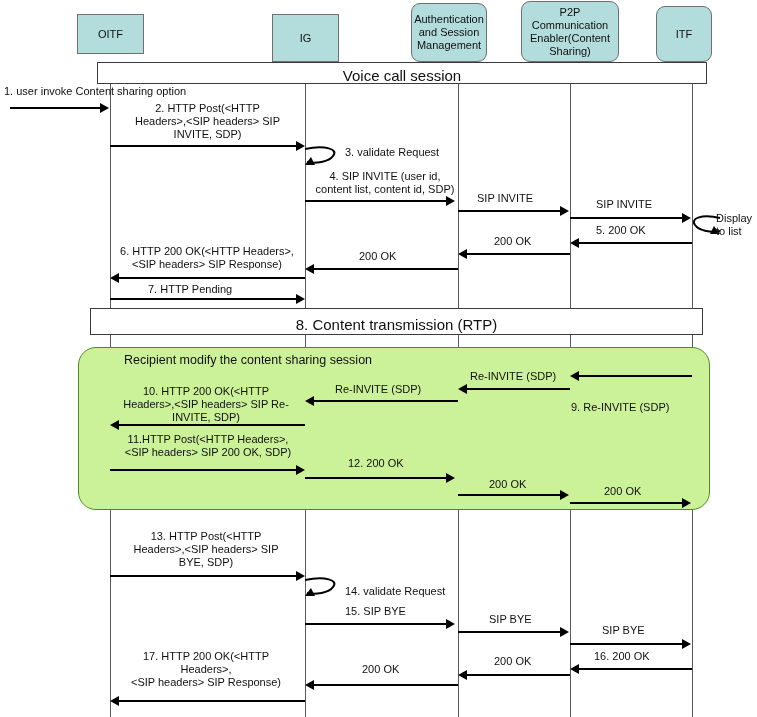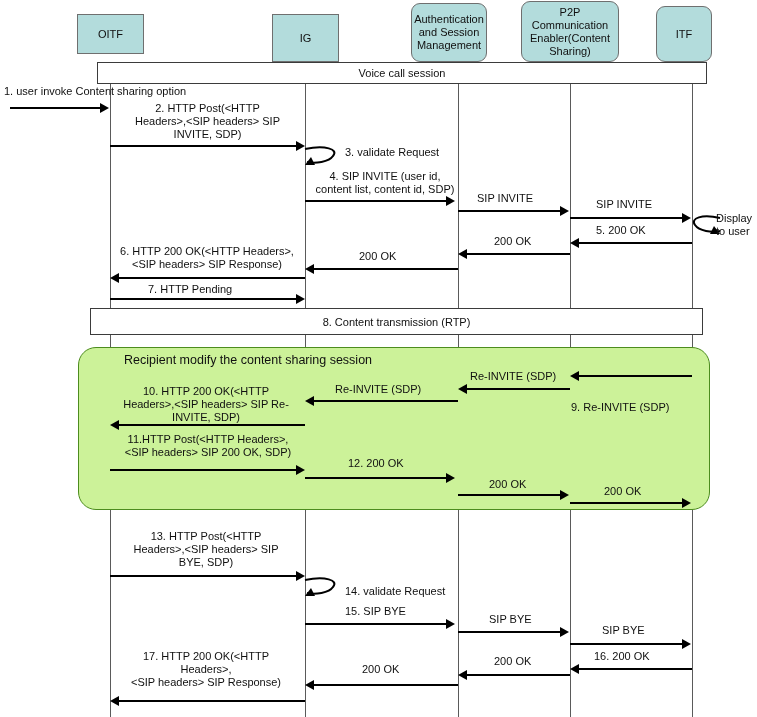--- a/index.html
+++ b/index.html
@@ -8,21 +8,21 @@
 
   
   .plifeline{position:absolute;width:1px;background:#5a5a5a;}
   .pbox{position:absolute;background:#b3dcdc;border:1px solid #6f6f6f;
         display:flex;align-items:center;justify-content:center;text-align:center;
         font-size:11px;color:#101010;line-height:13px;box-sizing:border-box;padding:2px;}
   .pbox.rounded{border-radius:9px;}
 
   
   .bar{position:absolute;background:#ffffff;border:1px solid #3b3b3b;box-sizing:border-box;}
-  .bar .barlabel{position:absolute;font-size:11px;color:#101010;white-space:nowrap;}
+  .bar .barlabel{position:absolute;font-size:15px;color:#101010;white-space:nowrap;}
   .greenbox{position:absolute;background:#ccf299;border:1px solid #4c8c1e;border-radius:18px;box-sizing:border-box;}
 
   
   .msg{position:absolute;height:0;border-top:2px solid #000;}
   .arrowhead{position:absolute;width:0;height:0;border-top:5px solid transparent;border-bottom:5px solid transparent;}
   .arrowhead.right{border-left:9px solid #000;}
   .arrowhead.left{border-right:9px solid #000;}
   .lbl{position:absolute;font-size:11px;color:#101010;text-align:center;line-height:13px;white-space:pre-line;}
   .lbl.nowrap{white-space:nowrap;}
   .selfloop{position:absolute;}
@@ -89,21 +89,21 @@
 
   <span class="lbl nowrap" style="left:596px;top:198px;">SIP INVITE</span>
   <div class="msg" style="left:570px;top:217px;width:114px;"></div>
   <div class="arrowhead right" style="left:682px;top:213px;"></div>
 
   <svg class="selfloop" style="left:690px;top:214px;" width="34" height="22" viewBox="0 0 34 22">
     <path d="M30,4 C12,0 0,4 5,11 C9,17 22,19 30,17" fill="none" stroke="#000" stroke-width="2"></path>
     <polygon points="24,12 30,20 20,20" fill="#000"></polygon>
   </svg>
   <span class="lbl" style="left:716px;top:212px;width:42px;text-align:left;">Display
-to user</span>
+to list</span>
 
   <span class="lbl nowrap" style="left:596px;top:224px;">5. 200 OK</span>
   <div class="msg" style="left:578px;top:242px;width:114px;"></div>
   <div class="arrowhead left" style="left:570px;top:238px;"></div>
 
   <span class="lbl nowrap" style="left:494px;top:235px;">200 OK</span>
   <div class="msg" style="left:466px;top:253px;width:104px;"></div>
   <div class="arrowhead left" style="left:458px;top:249px;"></div>
 
   <span class="lbl nowrap" style="left:359px;top:250px;">200 OK</span>

